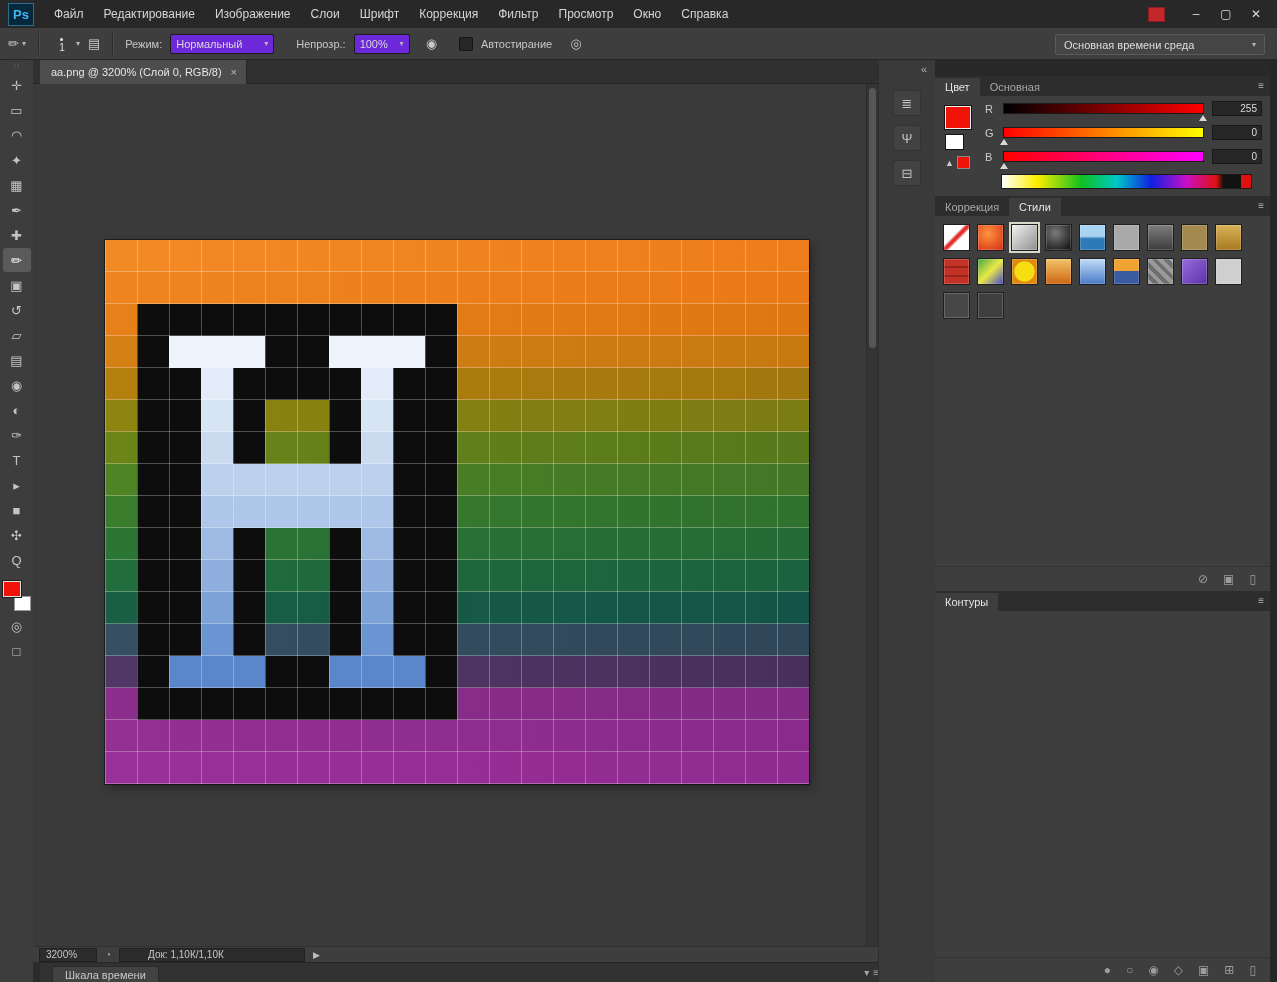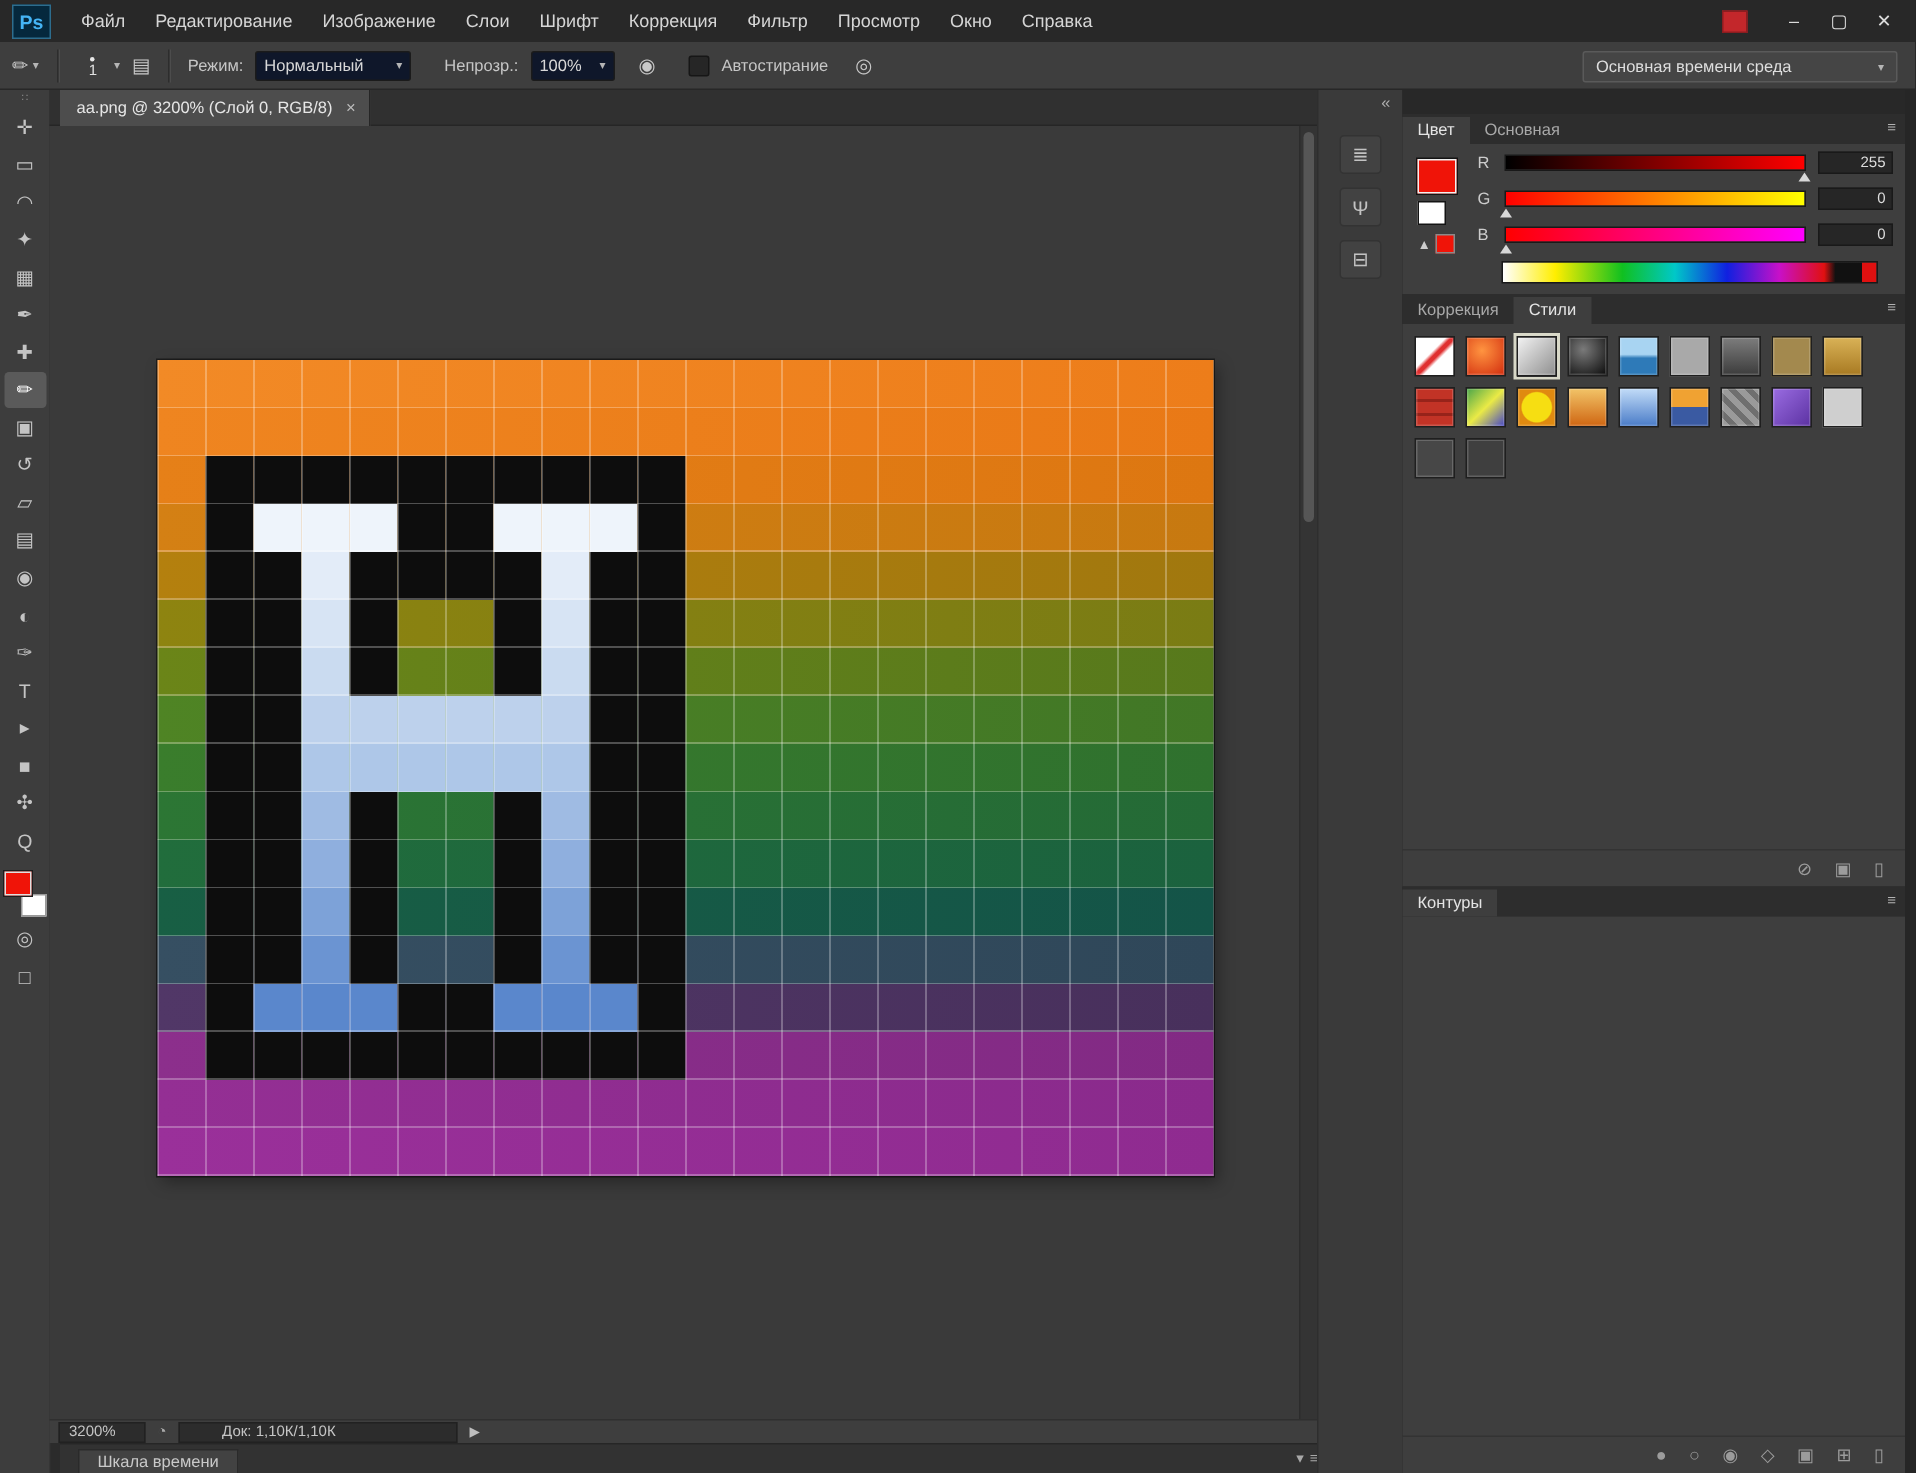--- a/index.html
+++ b/index.html
@@ -20,21 +20,21 @@
   .optionsbar{position:absolute;left:0;top:28px;width:1277px;height:32px;background:#3e3e3e;
               border-bottom:1px solid #272727;display:flex;align-items:center;gap:8px;padding-left:8px;box-sizing:border-box;}
   .ob-group{display:flex;align-items:center;gap:3px;}
   .ob-glyph{font-size:13px;color:#c9c9c9;}
   .ob-caret{font-size:8px;color:#b5b5b5;}
   .ob-sep{width:1px;height:22px;background:#2d2d2d;box-shadow:1px 0 0 #4c4c4c;margin:0 4px;}
   .ob-label{font-size:11px;color:#c6c6c6;}
   .ob-brush{display:flex;flex-direction:column;align-items:center;width:22px;line-height:9px;margin-top:2px;}
   .ob-dot{width:3px;height:3px;border-radius:50%;background:#e8e8e8;margin-bottom:2px;}
   .ob-brushsize{font-size:10px;color:#e0e0e0;}
-  .ob-select{height:18px;background:#0f172a;border:1px solid #1b1b1b;border-radius:2px;display:flex;
+  .ob-select{height:18px;background:#6d28d9;border:1px solid #1b1b1b;border-radius:2px;display:flex;
              align-items:center;justify-content:space-between;padding:0 5px;gap:6px;font-size:11px;color:#d8d8d8;}
   .ob-check{width:12px;height:12px;background:#262626;border:1px solid #161616;border-radius:2px;}
   .workspace{position:absolute;right:12px;top:6px;width:192px;height:19px;background:#454545;
              border:1px solid #5a5a5a;border-radius:2px;display:flex;align-items:center;
              justify-content:space-between;padding:0 8px;font-size:11px;color:#dedede;}
   
   .toolbar{position:absolute;left:0;top:60px;width:33px;bottom:0;background:#3d3d3d;border-right:1px solid #2e2e2e;}
   .tb-grip{height:12px;text-align:center;font-size:7px;color:#8a8a8a;line-height:12px;}
   .tool{width:28px;height:24px;margin:1px auto;display:flex;align-items:center;justify-content:center;
         font-size:13px;color:#c4c4c4;border-radius:3px;cursor:default;}

